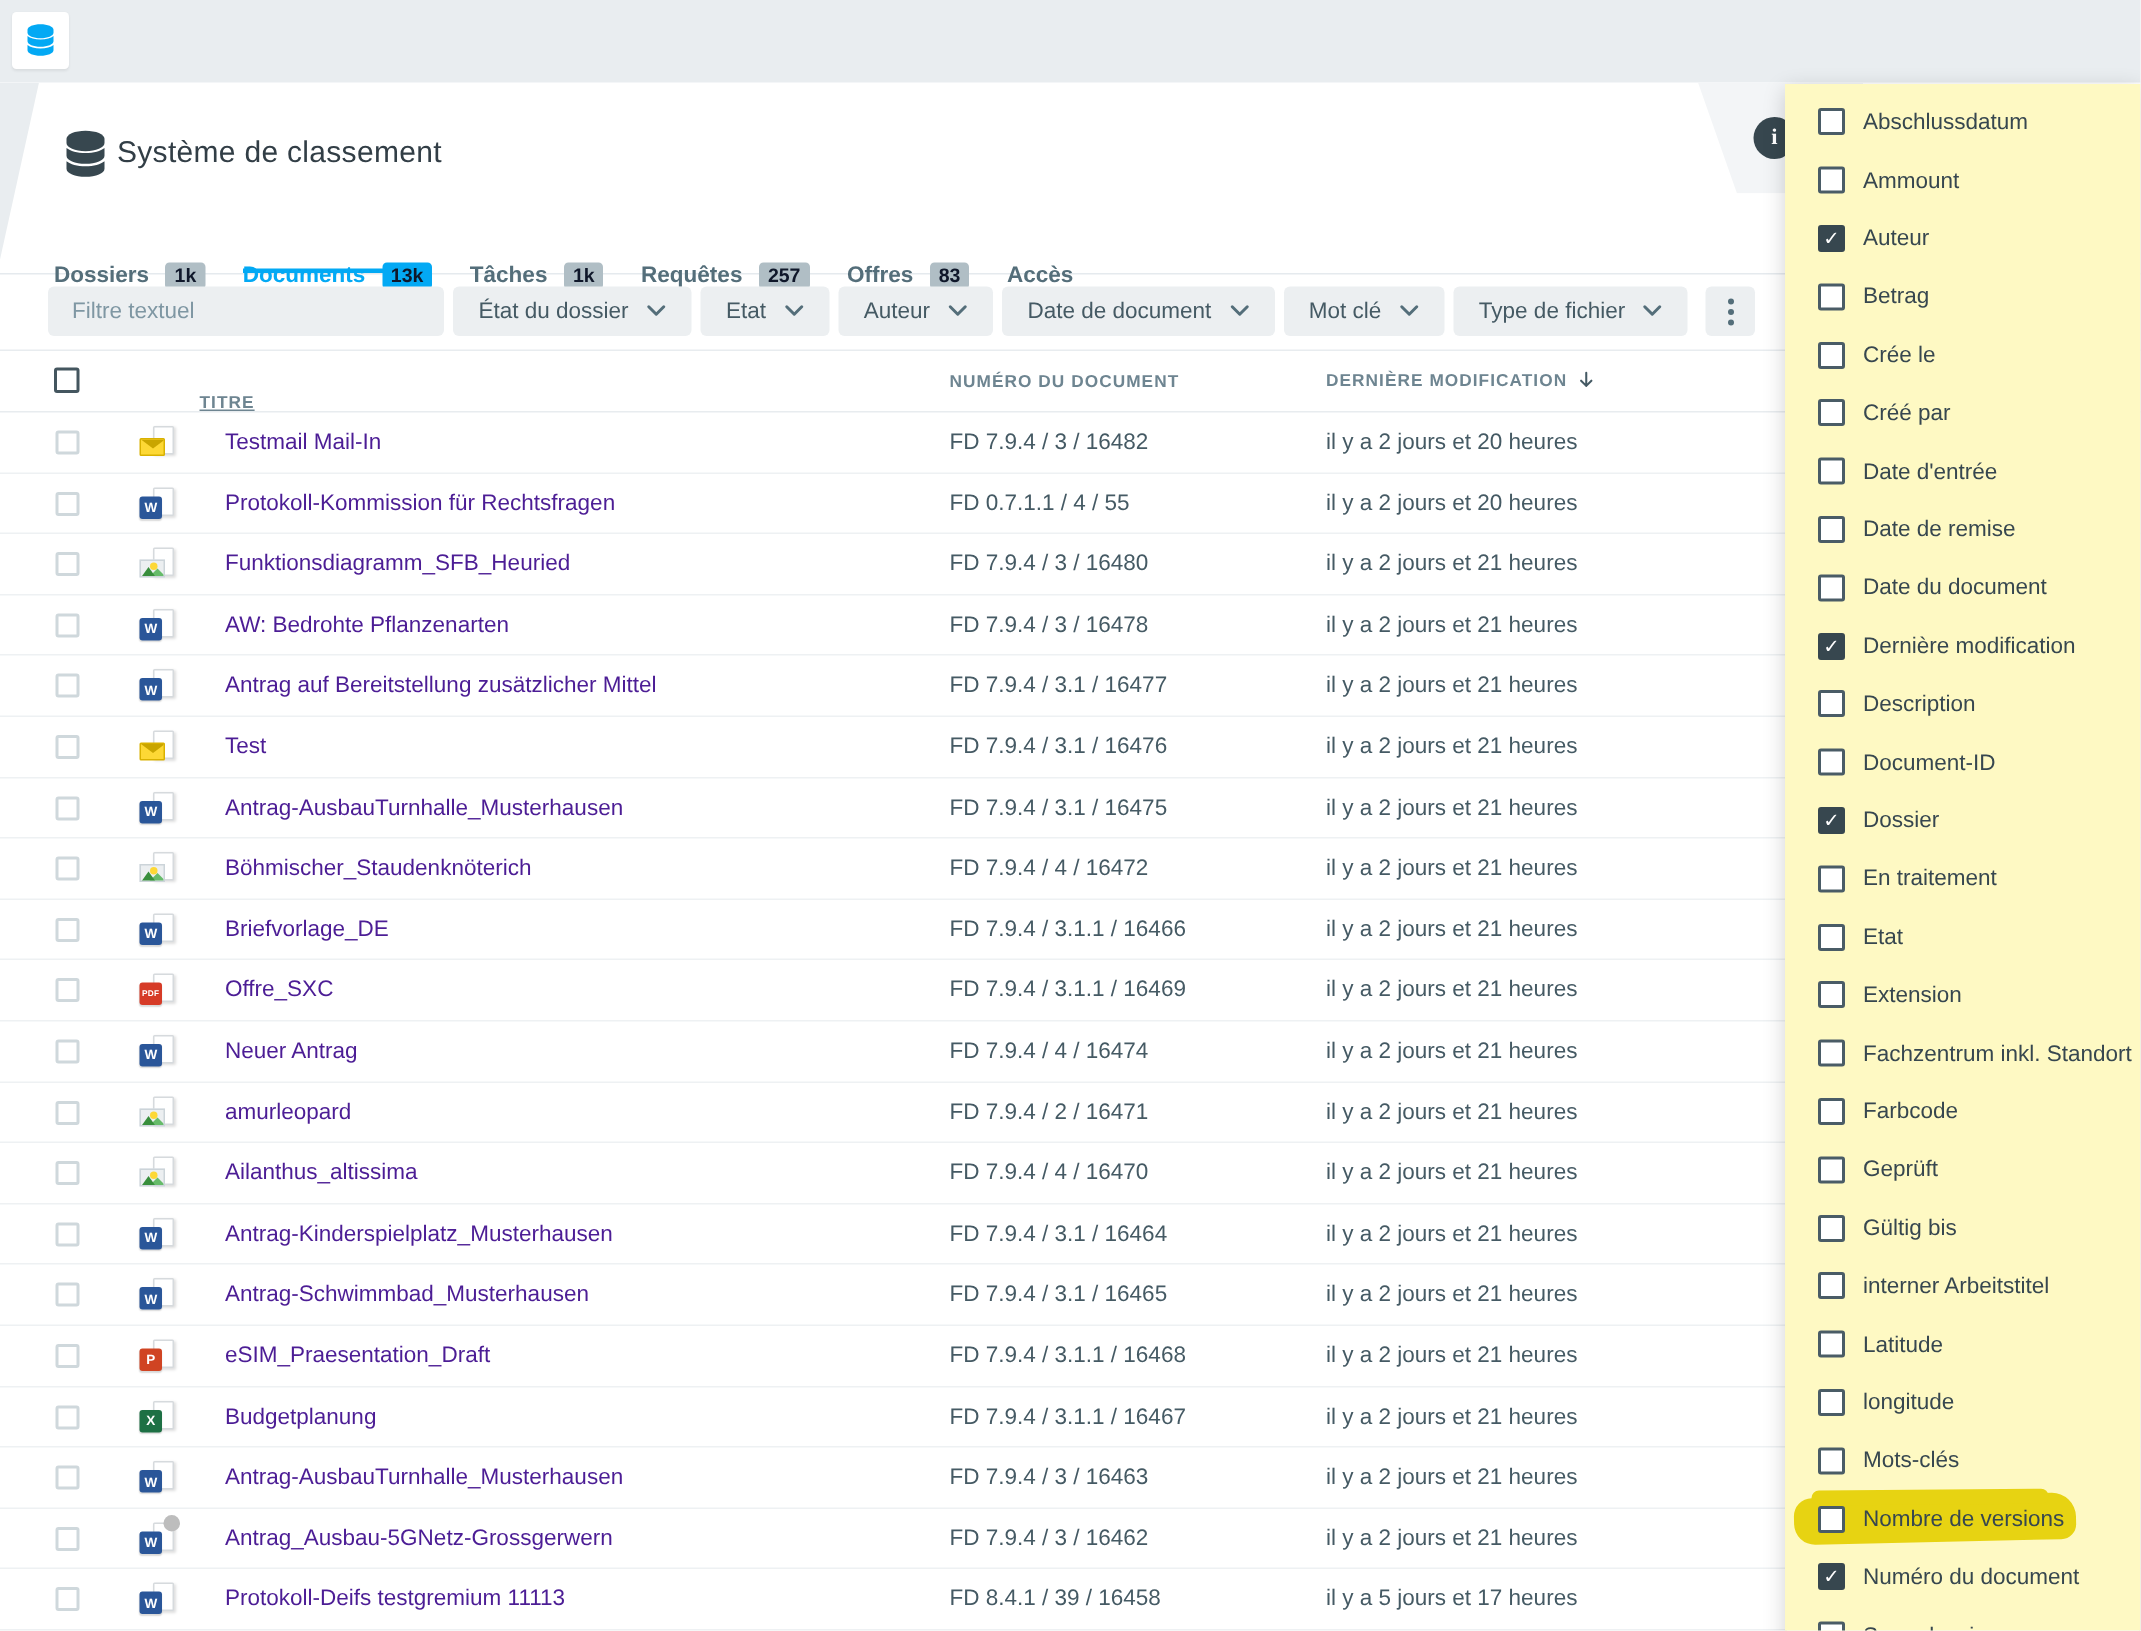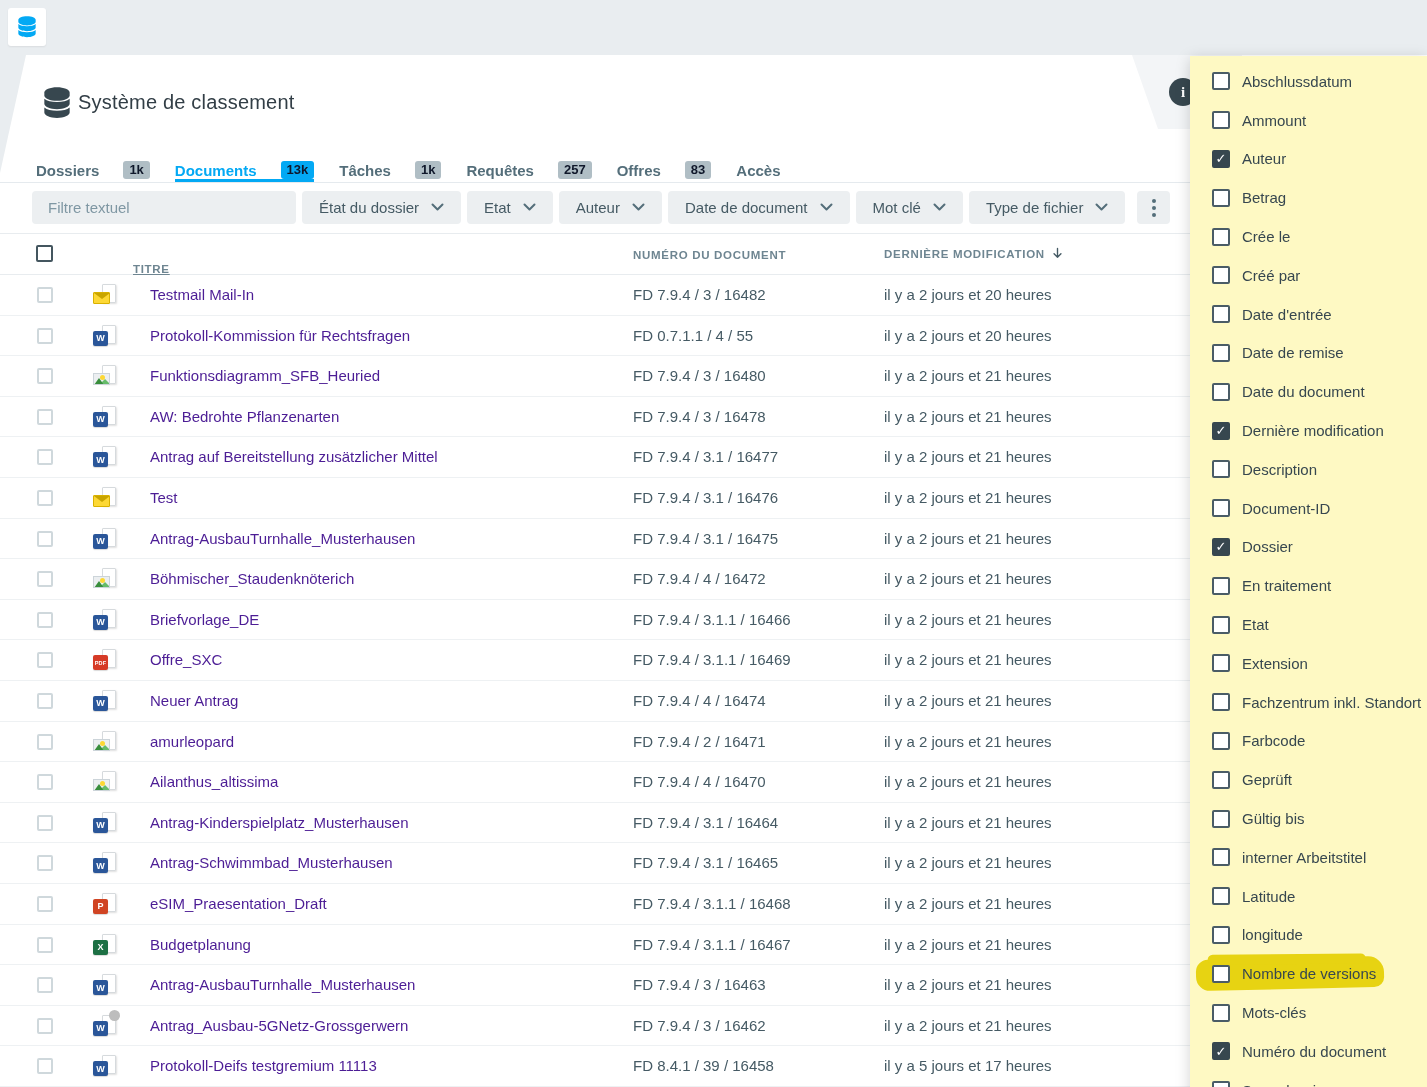--- a/index.html
+++ b/index.html
@@ -27,22 +27,22 @@
               background:#37474f; color:#fff; border:none; font-weight:700; font-size:15px;
               font-family:"Liberation Serif",serif; display:flex; align-items:center; justify-content:center;
               cursor:pointer; z-index:5; }
 
   .header { height:95px; display:flex; align-items:center; gap:2px; padding-left:38px; }
   .header .syslogo { width:38px; height:38px; color:#37474f; }
   .title { font-size:20px; font-weight:400; color:#323e46; letter-spacing:.2px; }
 
   
   .tabs { display:flex; gap:25px; padding-left:36px; height:33px; border-bottom:1px solid #e5eaee; }
-  .tab { display:flex; align-items:flex-end; gap:24px; font-size:15px; font-weight:700; color:#546e7a;
-         border-bottom:3px solid transparent; cursor:pointer; white-space:nowrap; }
+  .tab { display:flex; align-items:flex-start; gap:11px; font-size:15px; font-weight:700; color:#546e7a;
+         border-bottom:3px solid transparent; cursor:pointer; white-space:nowrap;margin-top:25px; }
   .tab.active { color:#03a9f4; border-bottom-color:#03a9f4; }
   .badge { background:#b0bec5; color:#0f172a; font-size:13px; font-weight:700; border-radius:3px;
            padding:2px 6px; line-height:1.1; }
   .tab.active .badge { background:#03a9f4; }
 
   
   .filterbar { display:flex; align-items:center; gap:6px; padding:8px 0 9px 32px;
                border-bottom:1px solid #e8ecef; }
   .tfilter { width:264px; height:33px; background:#eceff1; border:none; border-radius:4px;
              padding:0 16px; font-size:15px; color:#455a64; font-family:inherit; }
@@ -546,28 +546,28 @@
 
     <span class="mcb"></span>
     <span class="mlabel">Latitude</span>
   </div>
     <div class="menu-item">
 
     <span class="mcb"></span>
     <span class="mlabel">longitude</span>
   </div>
     <div class="menu-item">
+
+    <span class="mcb"></span>
+    <span class="mlabel">Mots-clés</span>
+  </div>
+    <div class="menu-item">
     <span class="hl"></span>
     <span class="mcb"></span>
     <span class="mlabel">Nombre de versions</span>
-  </div>
-    <div class="menu-item">
-
-    <span class="mcb"></span>
-    <span class="mlabel">Mots-clés</span>
   </div>
     <div class="menu-item">
 
     <span class="mcb on">✓</span>
     <span class="mlabel">Numéro du document</span>
   </div>
     <div class="menu-item">
 
     <span class="mcb"></span>
     <span class="mlabel">Sous-dossier</span>

